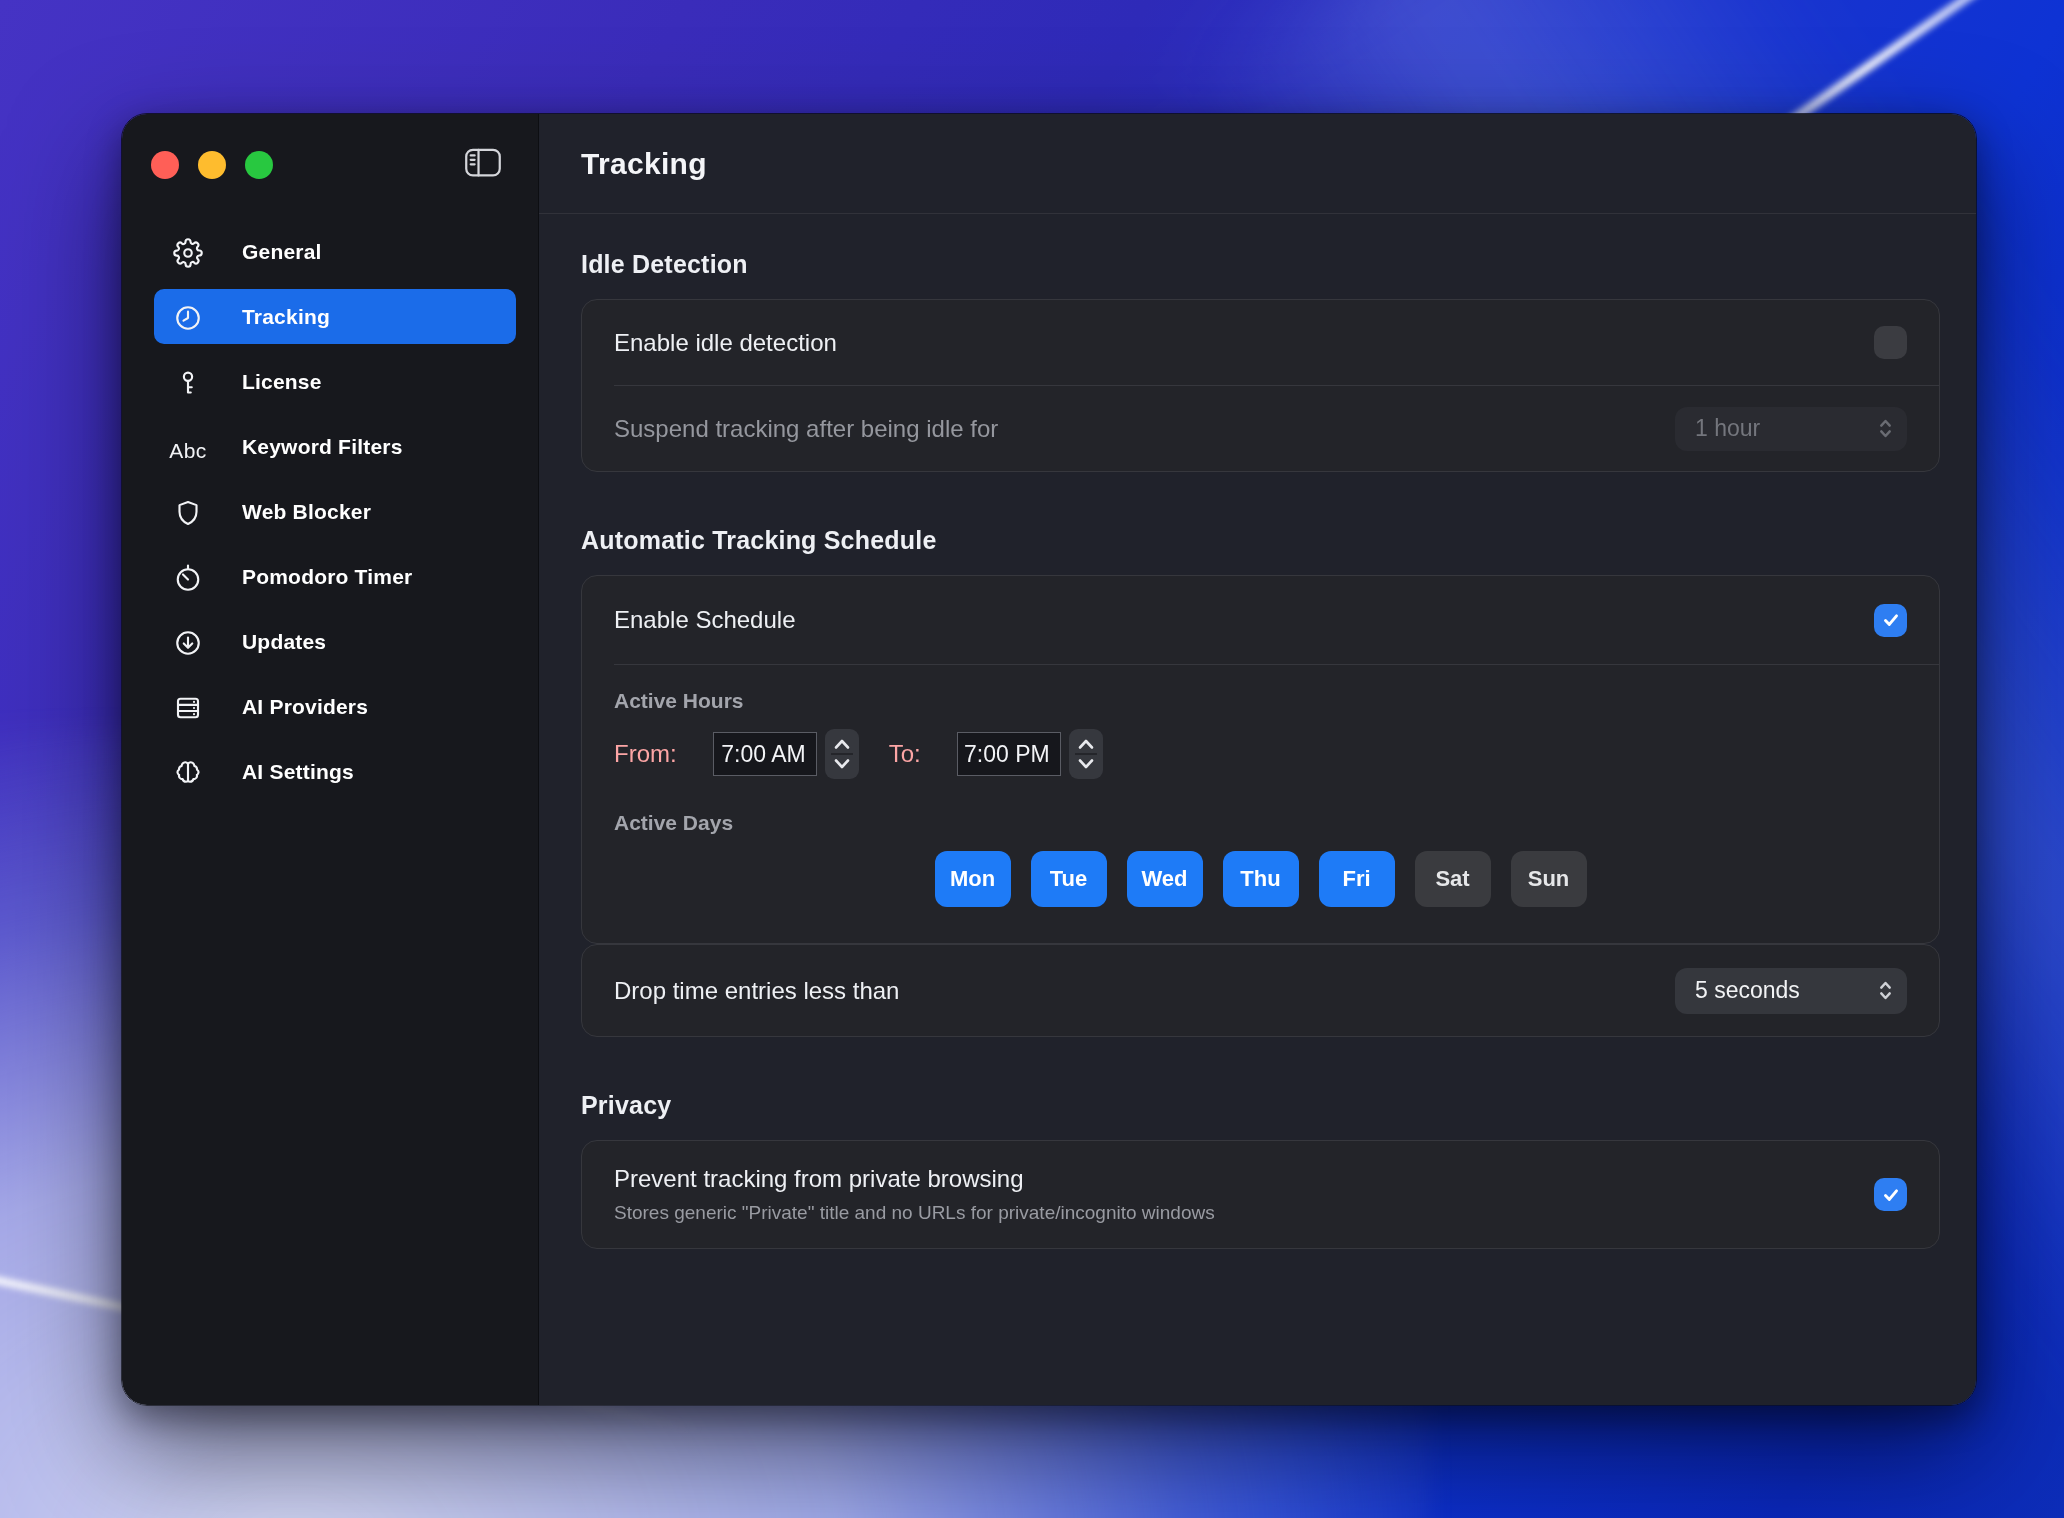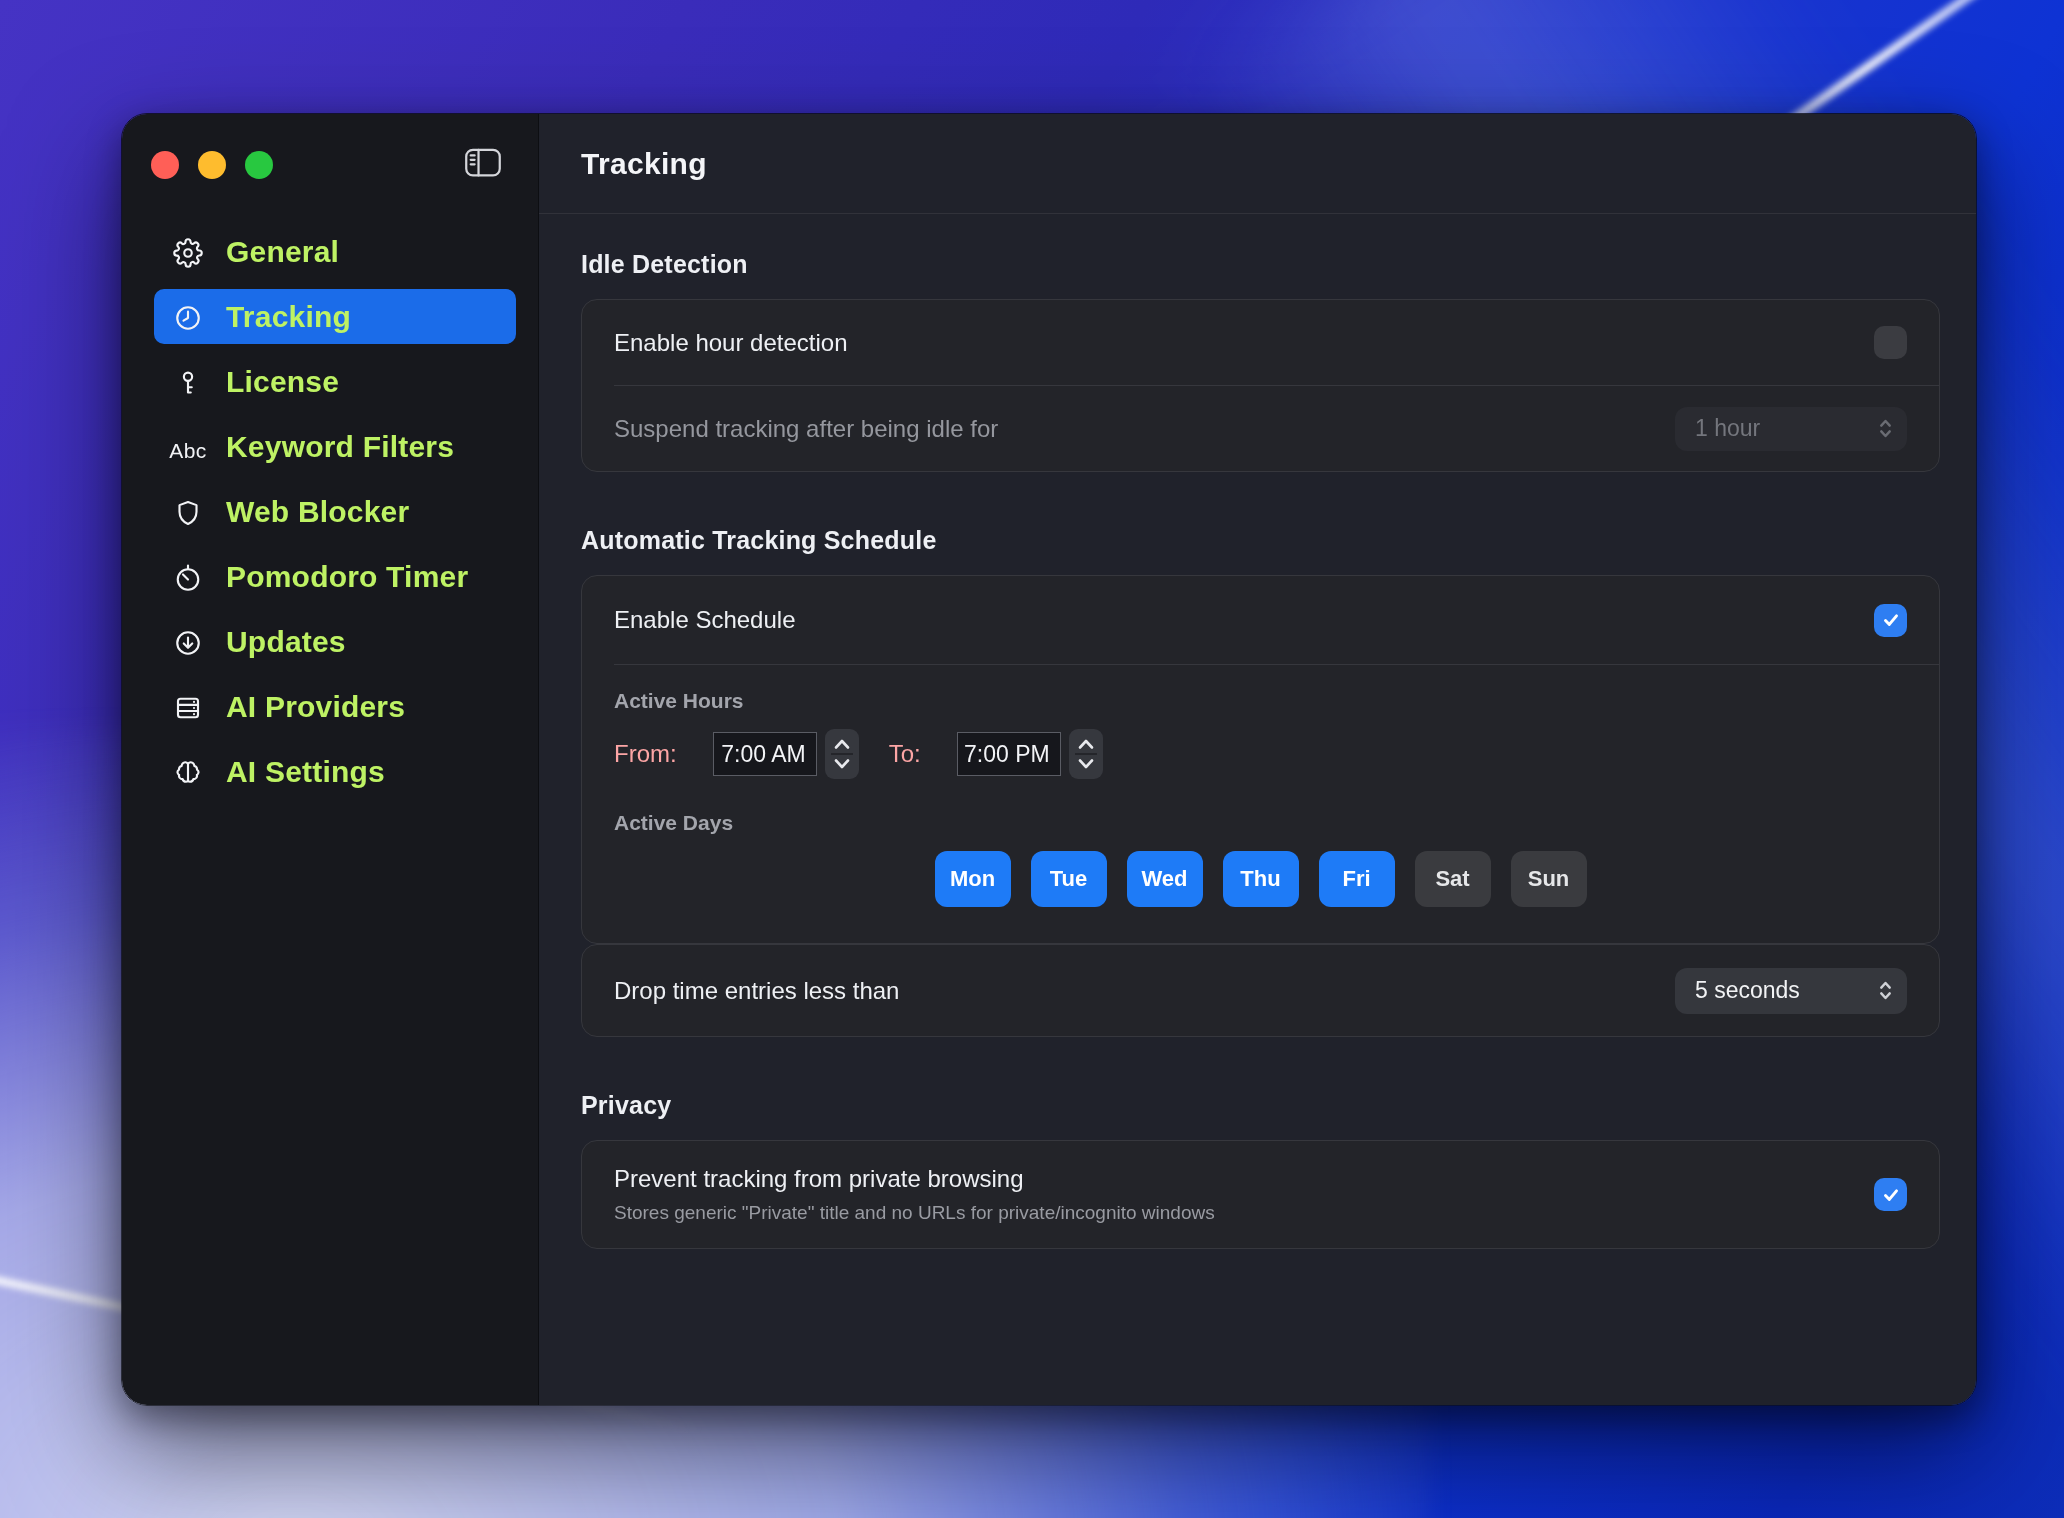--- a/index.html
+++ b/index.html
@@ -29,21 +29,21 @@
   .tl.yellow{background:#febc2e;}
   .tl.green{background:#28c840;}
   .traffic-lights{position:absolute;left:29px;top:37px;display:flex;gap:19px;}
   .sidebar-toggle{position:absolute;left:342px;top:33px;width:38px;height:32px;background:none;border:none;padding:0;cursor:pointer;color:#d4d5da;}
   .side-nav{position:absolute;top:110px;left:32px;right:22px;}
   .side-item{display:flex;align-items:center;height:55px;margin-bottom:10px;border-radius:10px;padding-left:16px;cursor:default;}
   .side-item.selected{background:#1b6ce9;}
   .side-icon{width:36px;height:32px;display:flex;align-items:flex-end;justify-content:center;color:#f2f3f6;flex:0 0 36px;}
   .side-icon svg{width:30px;height:30px;}
   .abc-glyph{font-size:21px;font-weight:500;color:#f2f3f6;letter-spacing:.5px;}
-  .side-label{margin-left:20px;font-size:30px;font-weight:600;color:#bef264;letter-spacing:.2px;}
+  .side-label{margin-left:36px;font-size:21px;font-weight:600;color:#ffffff;letter-spacing:.2px;}
 
   
   .content{flex:1;background:#20222b;display:flex;flex-direction:column;min-width:0;}
   .content-header{height:99px;border-bottom:1px solid #31323a;flex:0 0 auto;display:flex;align-items:center;padding-left:42px;}
   .content-header h1{margin:0;font-size:30px;font-weight:700;color:#f4f5f8;letter-spacing:.3px;}
   .content-body{padding:0 36px 40px 42px;overflow:hidden;}
 
   h2.section-heading{margin:54px 0 20px 0;font-size:25px;font-weight:700;color:#eef0f4;letter-spacing:.2px;}
   h2.section-heading.first{margin-top:36px;}
 
@@ -221,21 +221,21 @@
     <main class="content">
       <header class="content-header">
         <h1>Tracking</h1>
       </header>
 
       <div class="content-body">
 
         <h2 class="section-heading first">Idle Detection</h2>
         <div class="card">
           <div class="card-row h85">
-            <span class="row-label">Enable hour detection</span>
+            <span class="row-label">Enable idle detection</span>
             <span class="checkbox">
               
             </span>
           </div>
           <div class="row-divider"></div>
           <div class="card-row h85">
             <span class="row-label dim">Suspend tracking after being idle for</span>
             <span class="select disabled">
               <span class="sel-text">1 hour</span>
               <svg class="sel-chev stroke3" viewBox="0 0 16 26">

